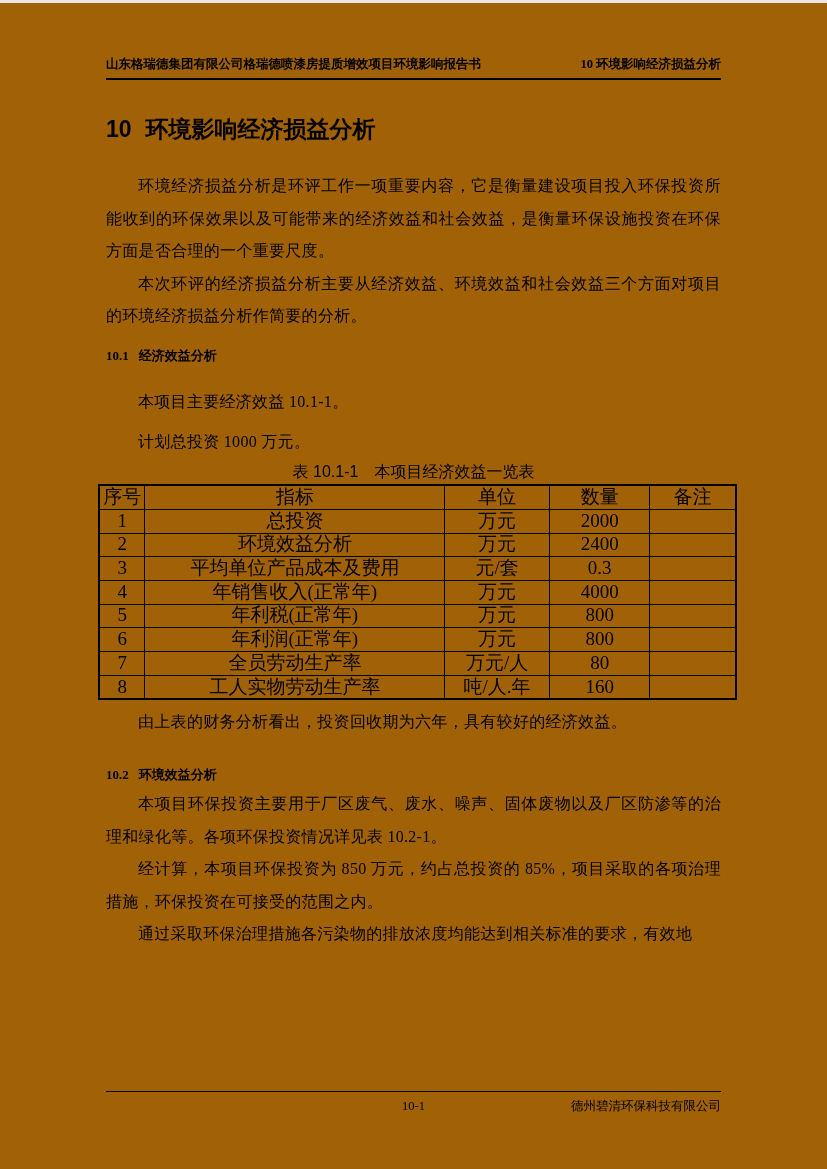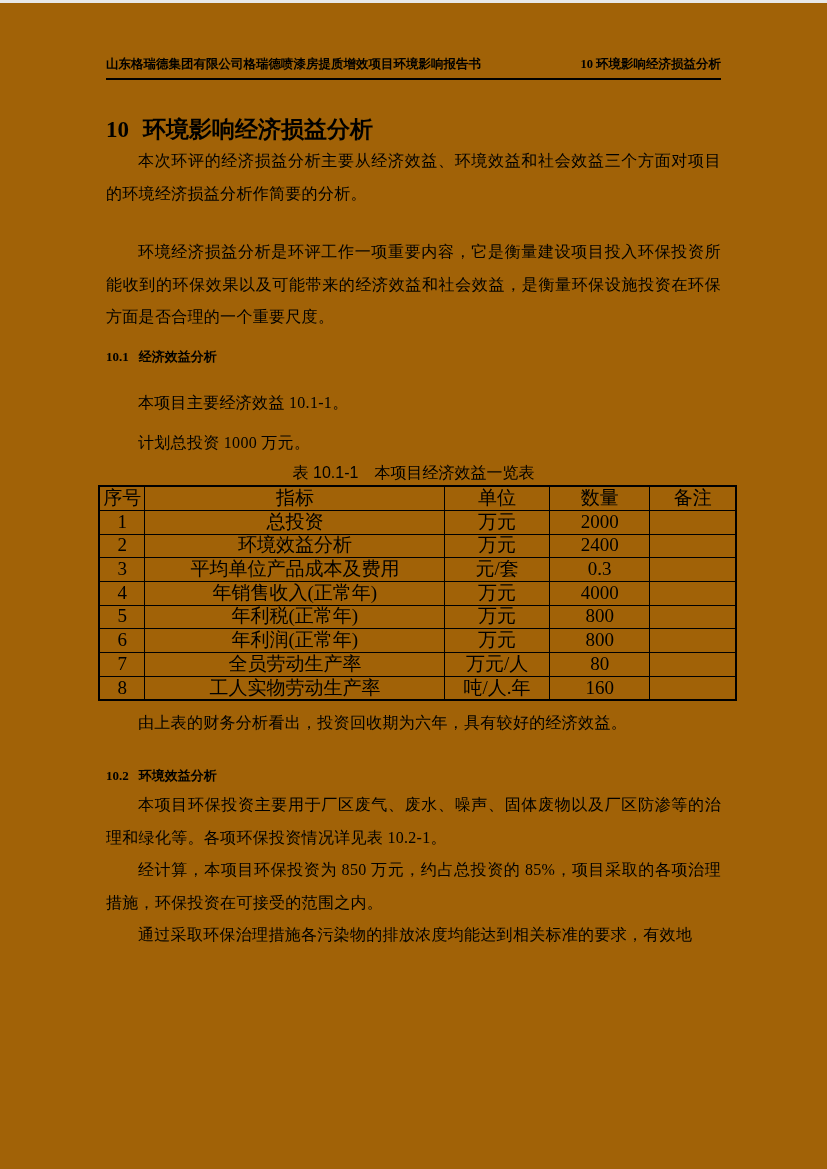--- a/index.html
+++ b/index.html
@@ -29,21 +29,21 @@
     border-bottom: 2px solid #000;
   }
   
   .chapter-title {
     margin: 34px 0 0 0;
     font-family: "Liberation Sans", "DejaVu Sans", sans-serif;
     font-weight: bold;
     font-size: 23px;
     line-height: 30px;
   }
-  .chapter-title .h-num { margin-right: 14px; font-family: Liberation Serif, serif; }
+  .chapter-title .h-num { margin-right: 14px; font-family: Liberation Sans, sans-serif; }
   
   .section-heading {
     margin: 0;
     font-family: "Liberation Sans", "DejaVu Sans", sans-serif;
     font-weight: bold;
     font-size: 13px;
     line-height: 27px;
   }
   .section-heading .h-num { margin-right: 10px; font-family: "Liberation Serif", "DejaVu Serif", serif; }
   
@@ -121,22 +121,22 @@
 
     <div class="running-header">
       <span>山东格瑞德集团有限公司格瑞德喷漆房提质增效项目环境影响报告书</span>
       <span>10 环境影响经济损益分析</span>
     </div>
 
     <h1 class="chapter-title">
       <span class="h-num">10</span><span>环境影响经济损益分析</span>
     </h1>
 
+    <p class="para mt-26">环境经济损益分析是环评工作一项重要内容，它是衡量建设项目投入环保投资所能收到的环保效果以及可能带来的经济效益和社会效益，是衡量环保设施投资在环保方面是否合理的一个重要尺度。</p>
     <p class="para">本次环评的经济损益分析主要从经济效益、环境效益和社会效益三个方面对项目的环境经济损益分析作简要的分析。</p>
-    <p class="para mt-26">环境经济损益分析是环评工作一项重要内容，它是衡量建设项目投入环保投资所能收到的环保效果以及可能带来的经济效益和社会效益，是衡量环保设施投资在环保方面是否合理的一个重要尺度。</p>
 
     <h2 class="section-heading mt-9">
       <span class="h-num">10.1</span><span>经济效益分析</span>
     </h2>
 
     <p class="para mt-17">本项目主要经济效益 10.1-1。</p>
     <p class="para mt-7">计划总投资 1000 万元。</p>
 
     <p class="table-caption">表 10.1-1　本项目经济效益一览表</p>
 
@@ -222,13 +222,19 @@
     <h2 class="section-heading mt-22">
       <span class="h-num">10.2</span><span>环境效益分析</span>
     </h2>
 
     <p class="para">本项目环保投资主要用于厂区废气、废水、噪声、固体废物以及厂区防渗等的治理和绿化等。各项环保投资情况详见表 10.2-1。</p>
     <p class="para">经计算，本项目环保投资为 850 万元，约占总投资的 85%，项目采取的各项治理措施，环保投资在可接受的范围之内。</p>
     <p class="para">通过采取环保治理措施各污染物的排放浓度均能达到相关标准的要求，有效地</p>
 
   </div>
 
+  <div class="page-footer">
+    <div class="footer-row">
+      <span class="page-number">10-1</span>
+      <span class="company">德州碧清环保科技有限公司</span>
+    </div>
+  </div>
 </div>
 
 </body></html>

